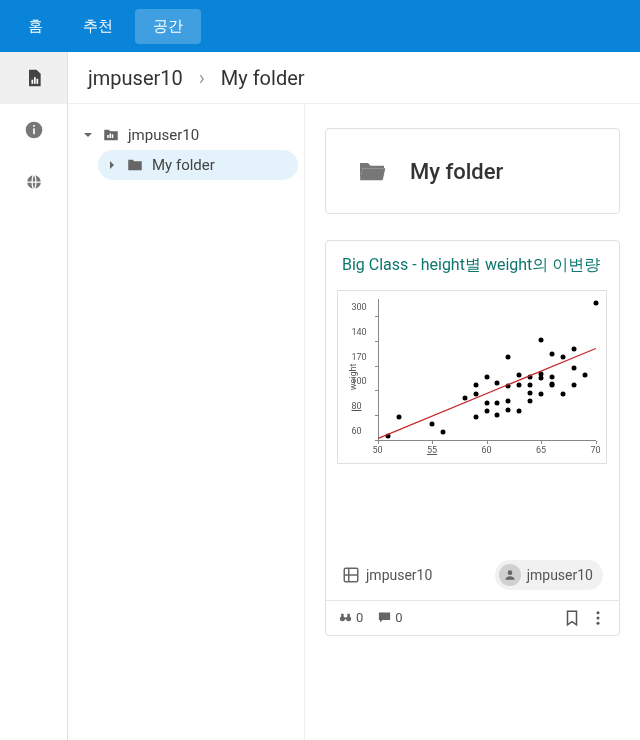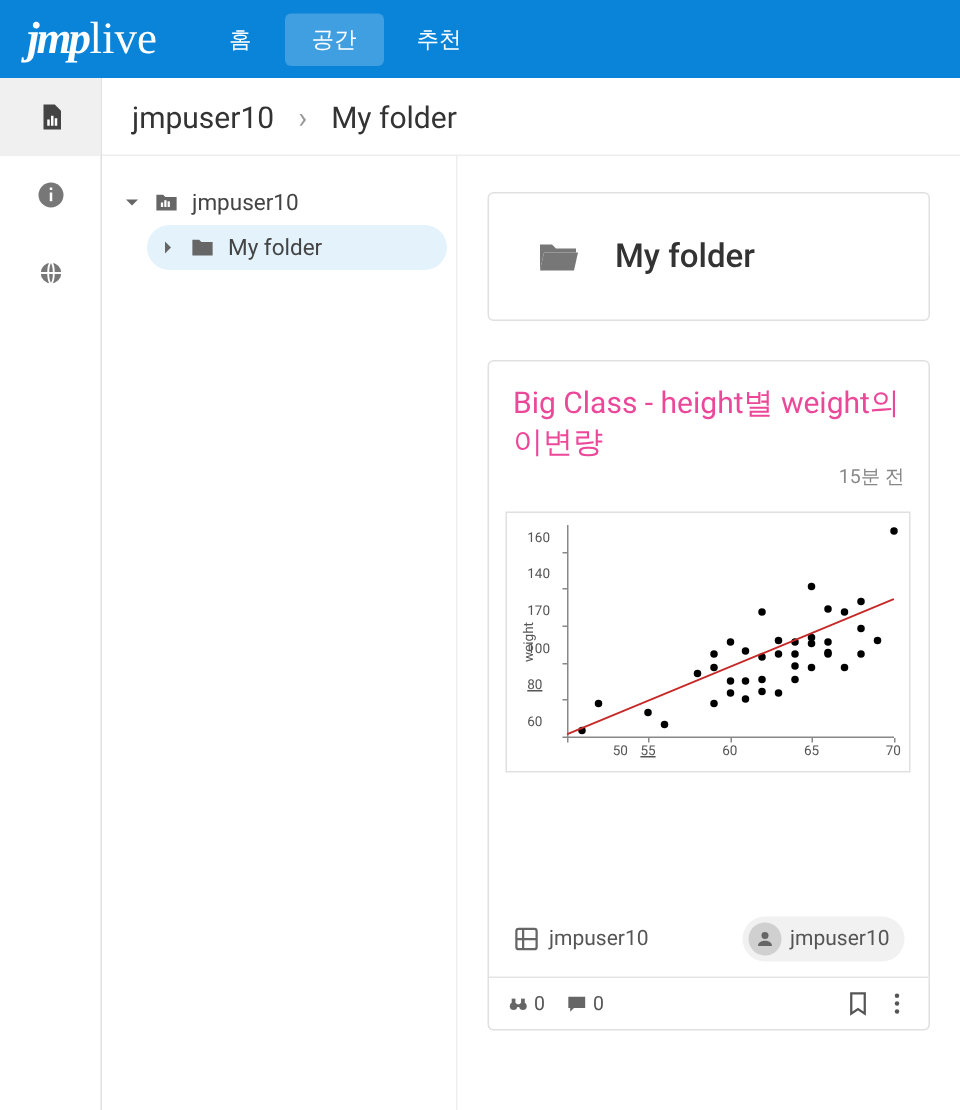--- a/index.html
+++ b/index.html
@@ -42,21 +42,21 @@
     .tab.active { color: #1976d2; border-bottom-color: #1976d2; font-weight:500;}
     
     .panel { padding: 20px 20px 0 20px; overflow-y: auto; flex:1;}
     
     .folder-hdr { border: 1px solid #e0e0e0; border-radius: 4px; padding: 26px 30px; display: flex; align-items: center; gap: 22px; margin-bottom: 26px; }
     .folder-hdr svg { width: 32px; height: 32px; color:#6b6b6b;}
     .folder-hdr .title { font-size: 22px; font-weight: 500; }
     
     .card { border: 1px solid #e0e0e0; border-radius: 4px; }
     .card-head { padding: 14px 16px 6px; }
-    .card-title { font-size: 20px; color: #ec4899; line-height: 1.3; }
+    .card-title { font-size: 16px; color: #0f766e; line-height: 1.3; }
     .card-time { text-align: right; font-size: 13px; color: #888; margin-top: 2px; }
     
     .chart-wrap { padding: 8px 12px 4px 10px; }
     .chart { position: relative; width: 270px; height: 174px; border: 1px solid #e0e0e0; background:#fff; margin: 0 auto;}
     .plot-area { position: absolute; left: 40px; top: 8px; right: 10px; bottom: 22px; }
     .plot-area .axis-y { position:absolute; left:0; top:0; bottom:0; width:1px; background:#888;}
     .plot-area .axis-x { position:absolute; left:0; right:0; bottom:0; height:1px; background:#888;}
     .ytick { position:absolute; left:-26px; font-size:9px; color:#555; transform:translateY(-50%);}
     .ytick-line { position:absolute; left:-3px; width:3px; height:1px; background:#888;}
     .xtick { position:absolute; bottom:-14px; font-size:9px; color:#555; transform:translateX(-50%);}
@@ -76,25 +76,24 @@
     .foot-left { display:flex; gap:14px; align-items:center;}
     .foot-count { display:flex; align-items:center; gap:3px; font-size:13px; color:#555;}
     .foot-count svg { width:15px; height:15px;}
     .foot-right { display:flex; gap:8px; align-items:center; color:#555;}
     .foot-right svg { width:18px; height:18px; cursor:pointer;}
   </style>
 </head>
 <body>
 
 <div class="topbar">
-  <div class="logo"><span>jmp</span><span class="thin">live</span></div>
   <div class="nav-items" id="nav-items">
       <div class="nav-item">홈</div>
+      <div class="nav-item">추천</div>
       <div class="nav-item active">공간</div>
-      <div class="nav-item">추천</div>
     </div>
 </div>
 
 <div class="main">
   <div class="iconbar">
     <div class="icon-cell active">
       <svg viewBox="0 0 24 24" fill="currentColor">
           <path d="M6 2h9l5 5v15H6z" fill="#444"></path>
           <rect x="9" y="14" width="2" height="5" fill="#fff"></rect>
           <rect x="12" y="11" width="2" height="8" fill="#fff"></rect>
@@ -156,42 +155,41 @@
             <svg viewBox="0 0 24 24">
                 <path d="M3 6h6l2 2h10v2H5l-2 9V6z" fill="#777"></path>
                 <path d="M5 10h17l-2 9H3z" fill="#777"></path>
               </svg>
             <div class="title">My folder</div>
           </div>
 
           <div class="card">
             <div class="card-head">
               <div class="card-title">Big Class - height별 weight의 이변량</div>
-              <div class="card-time">15분 전</div>
             </div>
 
             <div class="chart-wrap">
               <div class="chart">
                 <div class="ylabel">weight</div>
                 <div class="plot-area" id="plot-area">
                   <div class="axis-y"></div>
                   <div class="axis-x"></div>
                 <div class="ytick" style="bottom: 0%;">60</div>
                     <div class="ytick-line" style="bottom: 0%;"></div>
                     <div class="ytick" style="bottom: 17.3913%; text-decoration: underline;">80</div>
                     <div class="ytick-line" style="bottom: 17.3913%;"></div>
                     <div class="ytick" style="bottom: 34.7826%;">100</div>
                     <div class="ytick-line" style="bottom: 34.7826%;"></div>
                     <div class="ytick" style="bottom: 52.1739%;">170</div>
                     <div class="ytick-line" style="bottom: 52.1739%;"></div>
                     <div class="ytick" style="bottom: 69.5652%;">140</div>
                     <div class="ytick-line" style="bottom: 69.5652%;"></div>
-                    <div class="ytick" style="bottom: 86.9565%;">160</div>
+                    <div class="ytick" style="bottom: 86.9565%;">300</div>
                     <div class="ytick-line" style="bottom: 86.9565%;"></div>
-                    <div class="xtick" style="left: 0%; margin-left: 36px;">50</div>
+                    <div class="xtick" style="left: 0%;">50</div>
                     <div class="xtick-line" style="left: 0%;"></div>
                     <div class="xtick" style="left: 25%; text-decoration: underline;">55</div>
                     <div class="xtick-line" style="left: 25%;"></div>
                     <div class="xtick" style="left: 50%;">60</div>
                     <div class="xtick-line" style="left: 50%;"></div>
                     <div class="xtick" style="left: 75%;">65</div>
                     <div class="xtick-line" style="left: 75%;"></div>
                     <div class="xtick" style="left: 100%;">70</div>
                     <div class="xtick-line" style="left: 100%;"></div>
                     <div class="dot" style="left: 5%; bottom: 3.47826%;"></div>

